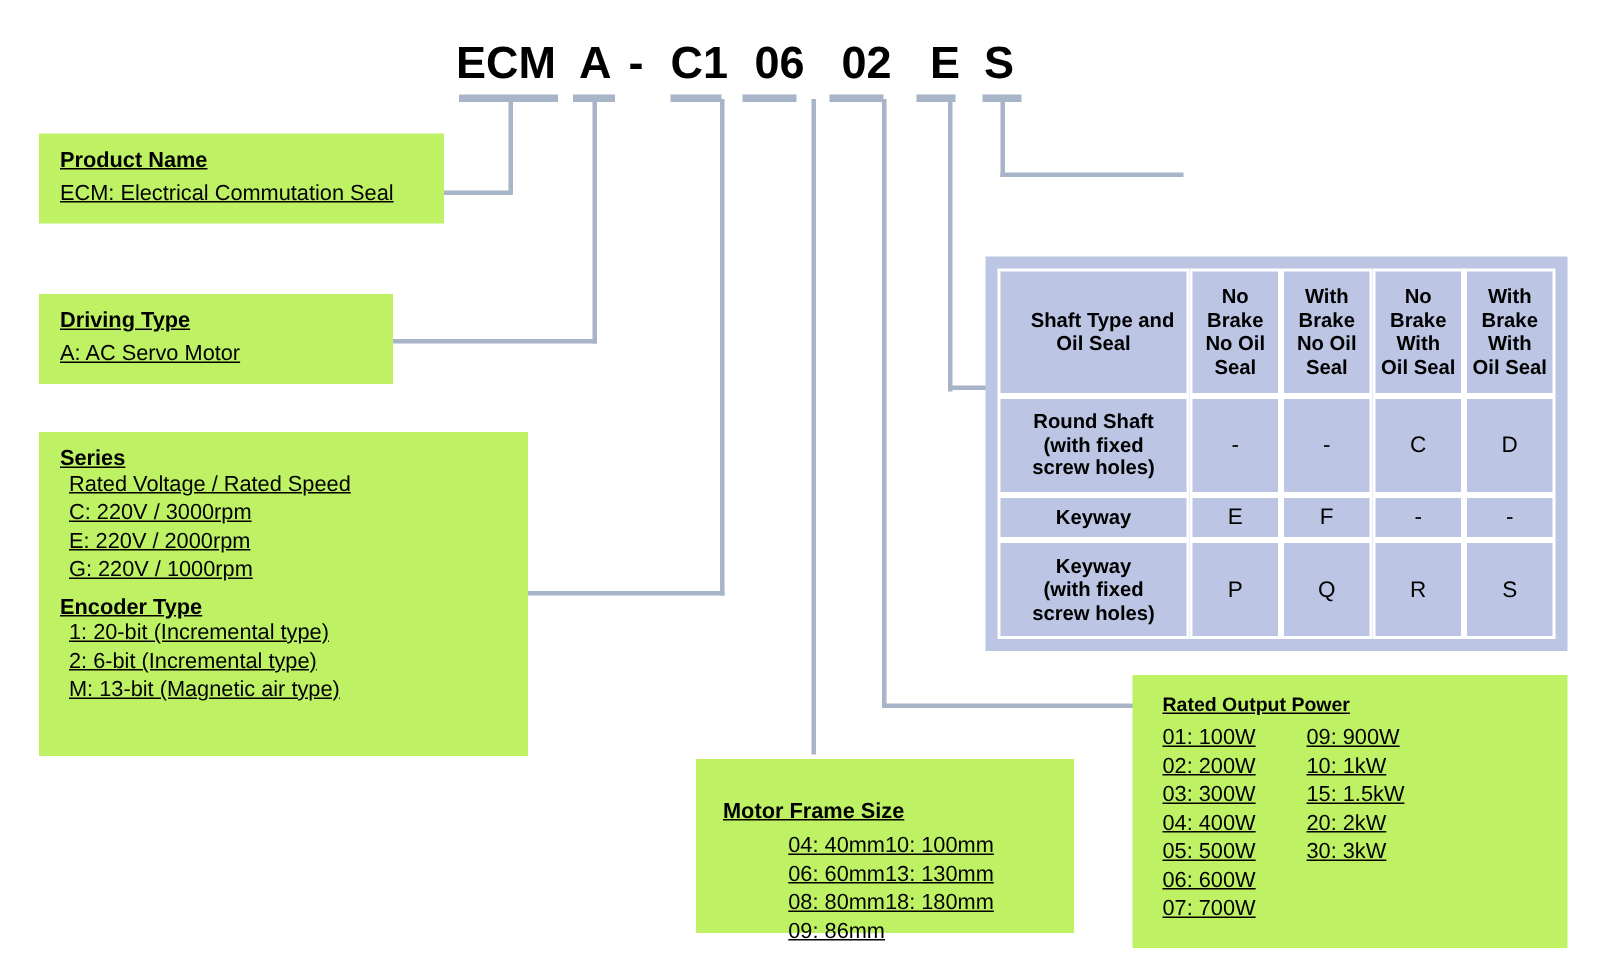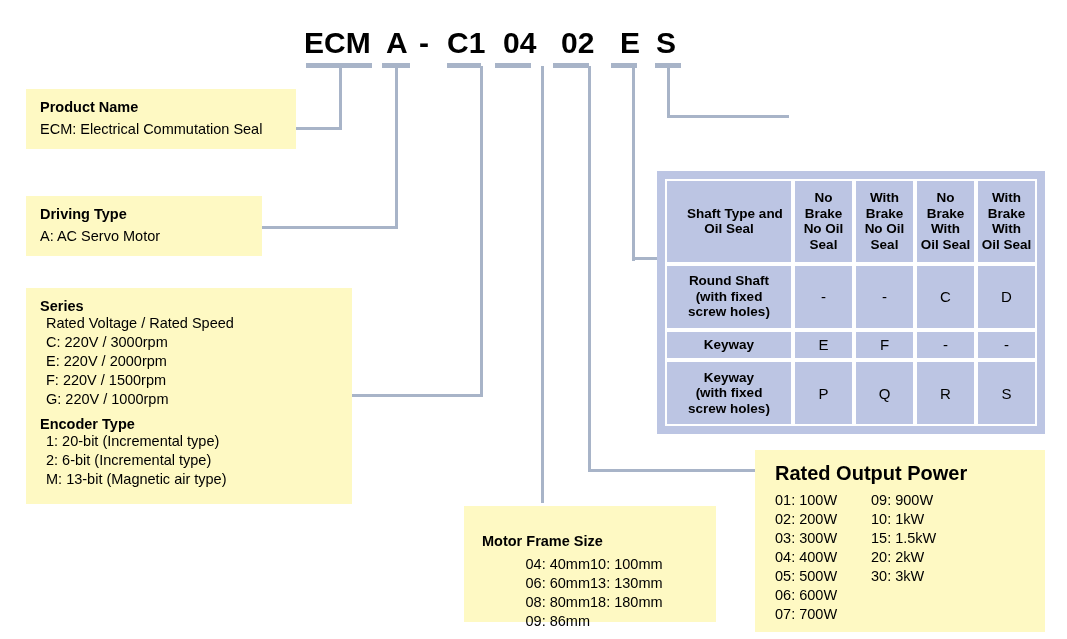--- a/index.html
+++ b/index.html
@@ -26,22 +26,23 @@
 
   
   .ln{position:absolute;background:#a8b4c8;}
   .ln.h{height:3px;}
   .ln.v{width:3px;}
   .ul{position:absolute;height:5px;background:#a8b4c8;}
 
   
   .box{
     position:absolute;
-    background:#fef9c3;
+    background:#bef264;
     box-sizing:border-box;
+    text-decoration:underline;
   }
   .box .ttl{
     font-size:14.5px;
     font-weight:bold;
     color:#000;
     white-space:nowrap;
   }
   .box .ln-item{
     font-size:14.5px;
     color:#000;
@@ -82,21 +83,21 @@
 </style>
 </head>
 <body>
 
 <div id="stage">
 
   <div class="code-char" style="left:304px;top:28px;">ECM</div>
   <div class="code-char" style="left:386px;top:28px;">A</div>
   <div class="code-char" style="left:419px;top:28px;">-</div>
   <div class="code-char" style="left:447px;top:28px;">C1</div>
-  <div class="code-char" style="left:503px;top:28px;">04</div>
+  <div class="code-char" style="left:503px;top:28px;">06</div>
   <div class="code-char" style="left:561px;top:28px;">02</div>
   <div class="code-char" style="left:620px;top:28px;">E</div>
   <div class="code-char" style="left:656px;top:28px;">S</div>
 
   <div class="ul" style="left:306px;top:63px;width:66px;"></div>
   <div class="ul" style="left:382px;top:63px;width:28px;"></div>
   <div class="ul" style="left:447px;top:63px;width:34px;"></div>
   <div class="ul" style="left:495px;top:63px;width:36px;"></div>
   <div class="ul" style="left:553px;top:63px;width:36px;"></div>
   <div class="ul" style="left:611px;top:63px;width:26px;"></div>
@@ -130,21 +131,20 @@
   <div class="box pad" style="left:26px;top:196px;width:236px;height:60px;">
     <div class="ttl">Driving Type</div>
     <div class="ln-item" style="margin-top:6px;">A: AC Servo Motor</div>
   </div>
 
   <div class="box" style="left:26px;top:288px;width:326px;height:216px;padding:10px 14px;box-sizing:border-box;">
     <div class="ttl">Series</div>
     <div class="ln-item row-gap" style="padding-left:6px;">Rated Voltage / Rated Speed</div>
     <div class="ln-item row-gap" style="padding-left:6px;">C: 220V / 3000rpm</div>
     <div class="ln-item row-gap" style="padding-left:6px;">E: 220V / 2000rpm</div>
-    <div class="ln-item row-gap" style="padding-left:6px;">F: 220V / 1500rpm</div>
     <div class="ln-item row-gap" style="padding-left:6px;">G: 220V / 1000rpm</div>
     <div class="ttl" style="margin-top:7px;">Encoder Type</div>
     <div class="ln-item row-gap" style="padding-left:6px;">1: 20-bit (Incremental type)</div>
     <div class="ln-item row-gap" style="padding-left:6px;">2: 6-bit (Incremental type)</div>
     <div class="ln-item row-gap" style="padding-left:6px;">M: 13-bit (Magnetic air type)</div>
   </div>
 
   <div class="box" style="left:464px;top:506px;width:252px;height:116px;padding:27px 18px;box-sizing:border-box;">
     <div class="ttl">Motor Frame Size</div>
     <div class="two-col" style="margin-top:6px;text-align:right;">
@@ -156,21 +156,21 @@
       </div>
       <div class="col">
         <div class="ln-item row-gap">10: 100mm</div>
         <div class="ln-item row-gap">13: 130mm</div>
         <div class="ln-item row-gap">18: 180mm</div>
       </div>
     </div>
   </div>
 
   <div class="box" style="left:755px;top:450px;width:290px;height:182px;padding:12px 20px;box-sizing:border-box;">
-    <div class="ttl" style="font-size:20px;">Rated Output Power</div>
+    <div class="ttl" style="font-size:13px;">Rated Output Power</div>
     <div class="two-col" style="margin-top:6px;">
       <div class="col" style="width:96px;">
         <div class="ln-item row-gap">01: 100W</div>
         <div class="ln-item row-gap">02: 200W</div>
         <div class="ln-item row-gap">03: 300W</div>
         <div class="ln-item row-gap">04: 400W</div>
         <div class="ln-item row-gap">05: 500W</div>
         <div class="ln-item row-gap">06: 600W</div>
         <div class="ln-item row-gap">07: 700W</div>
       </div>

